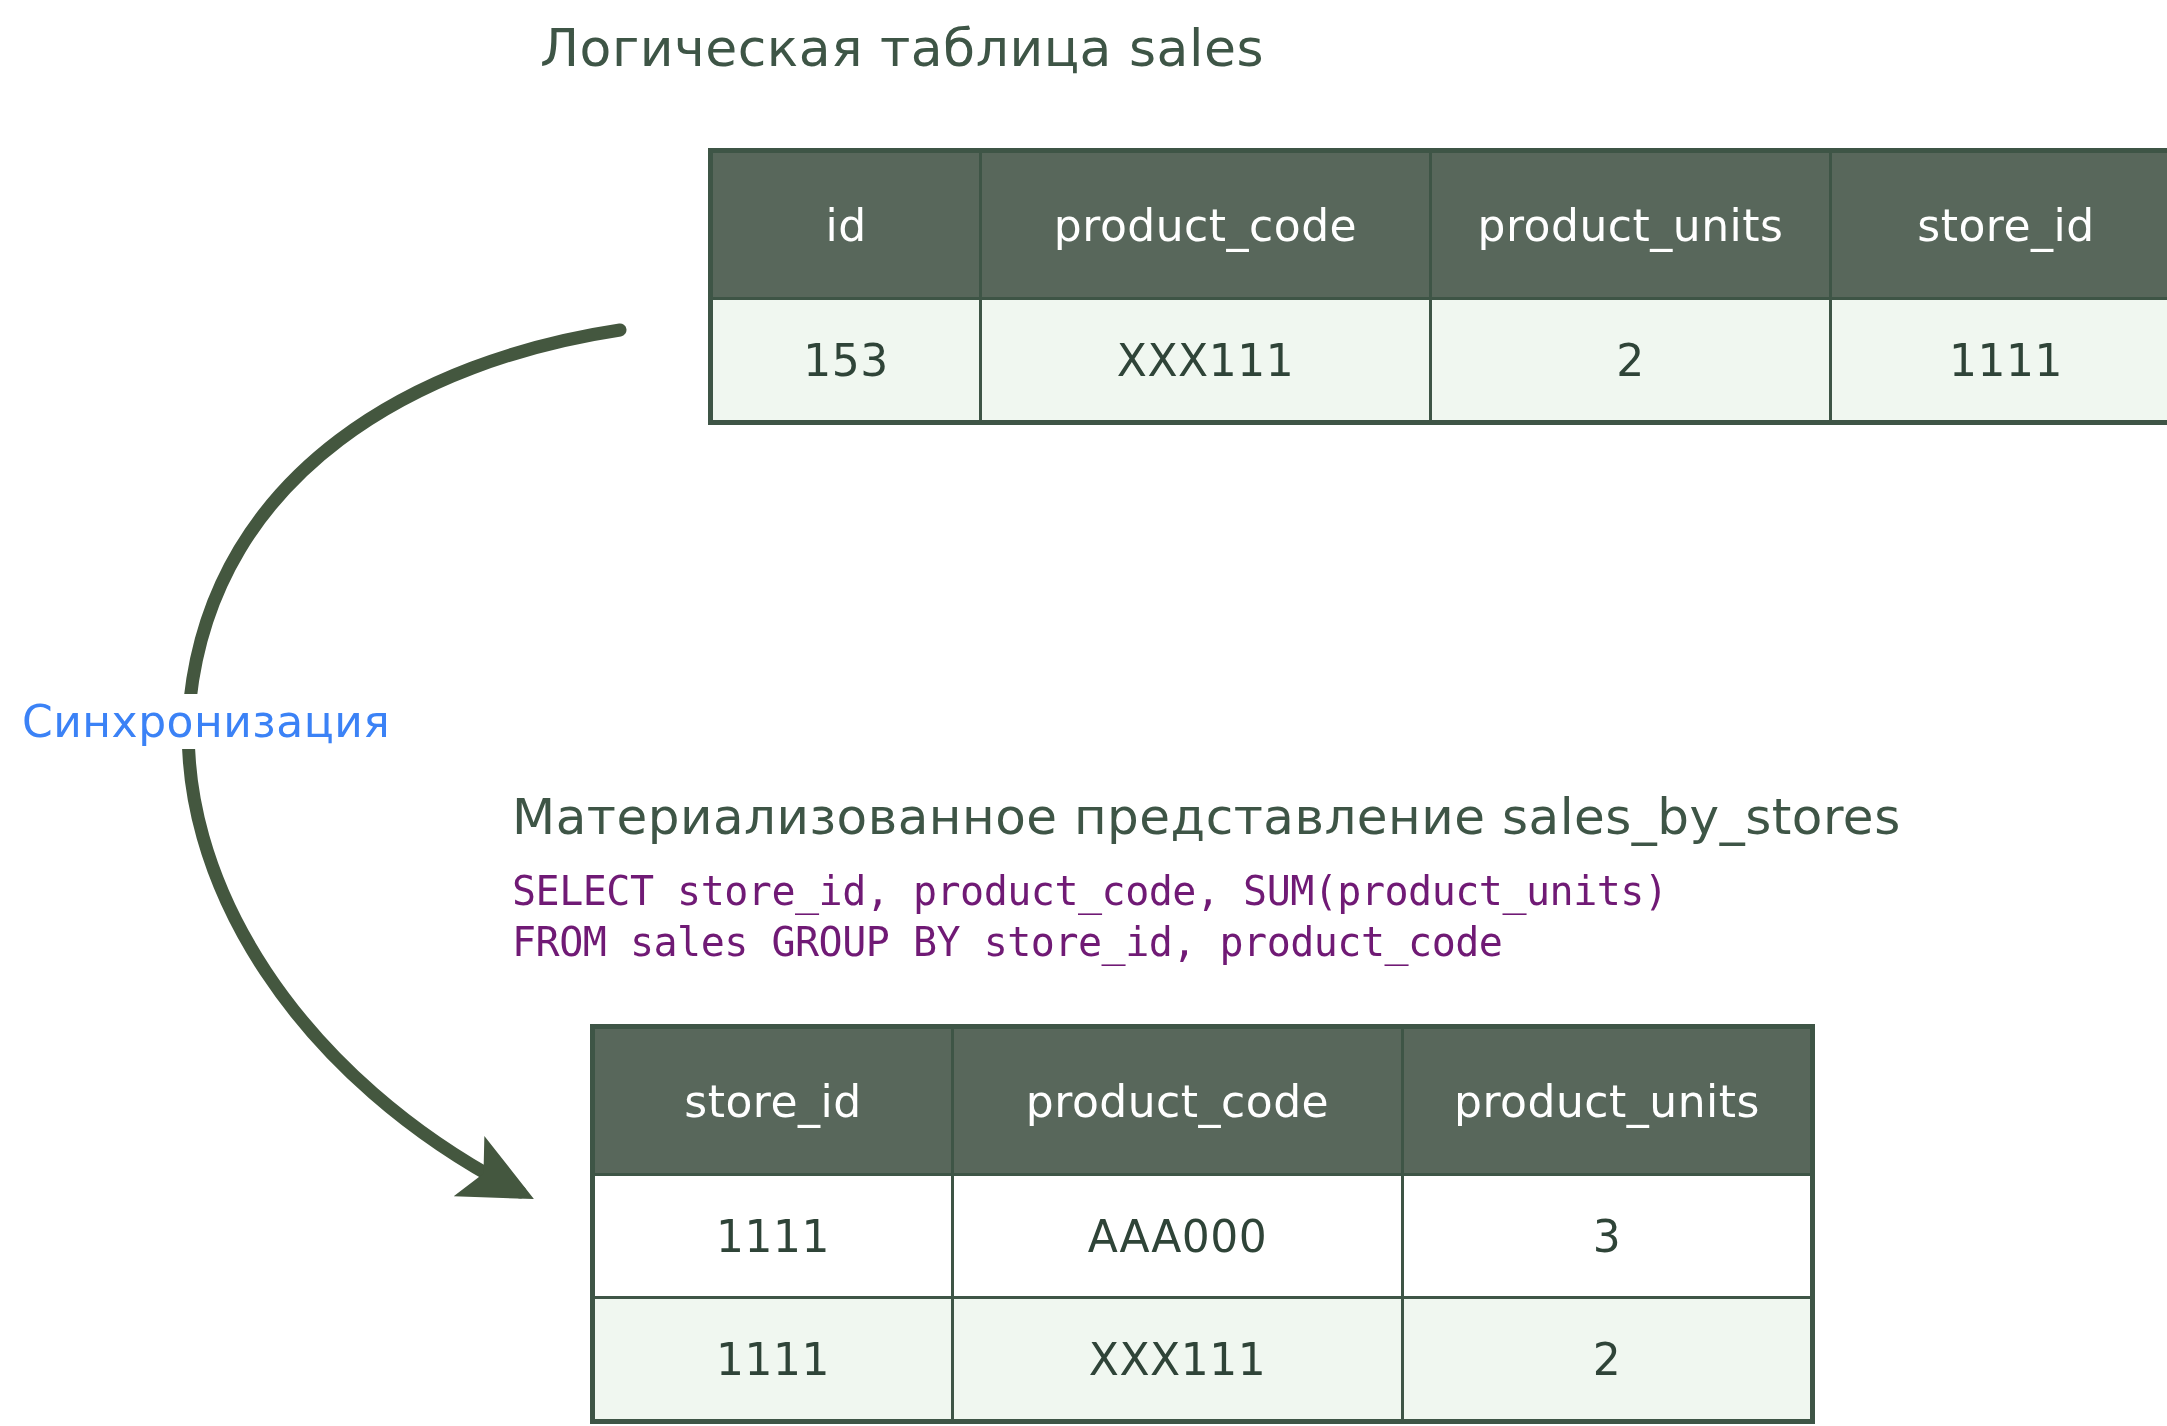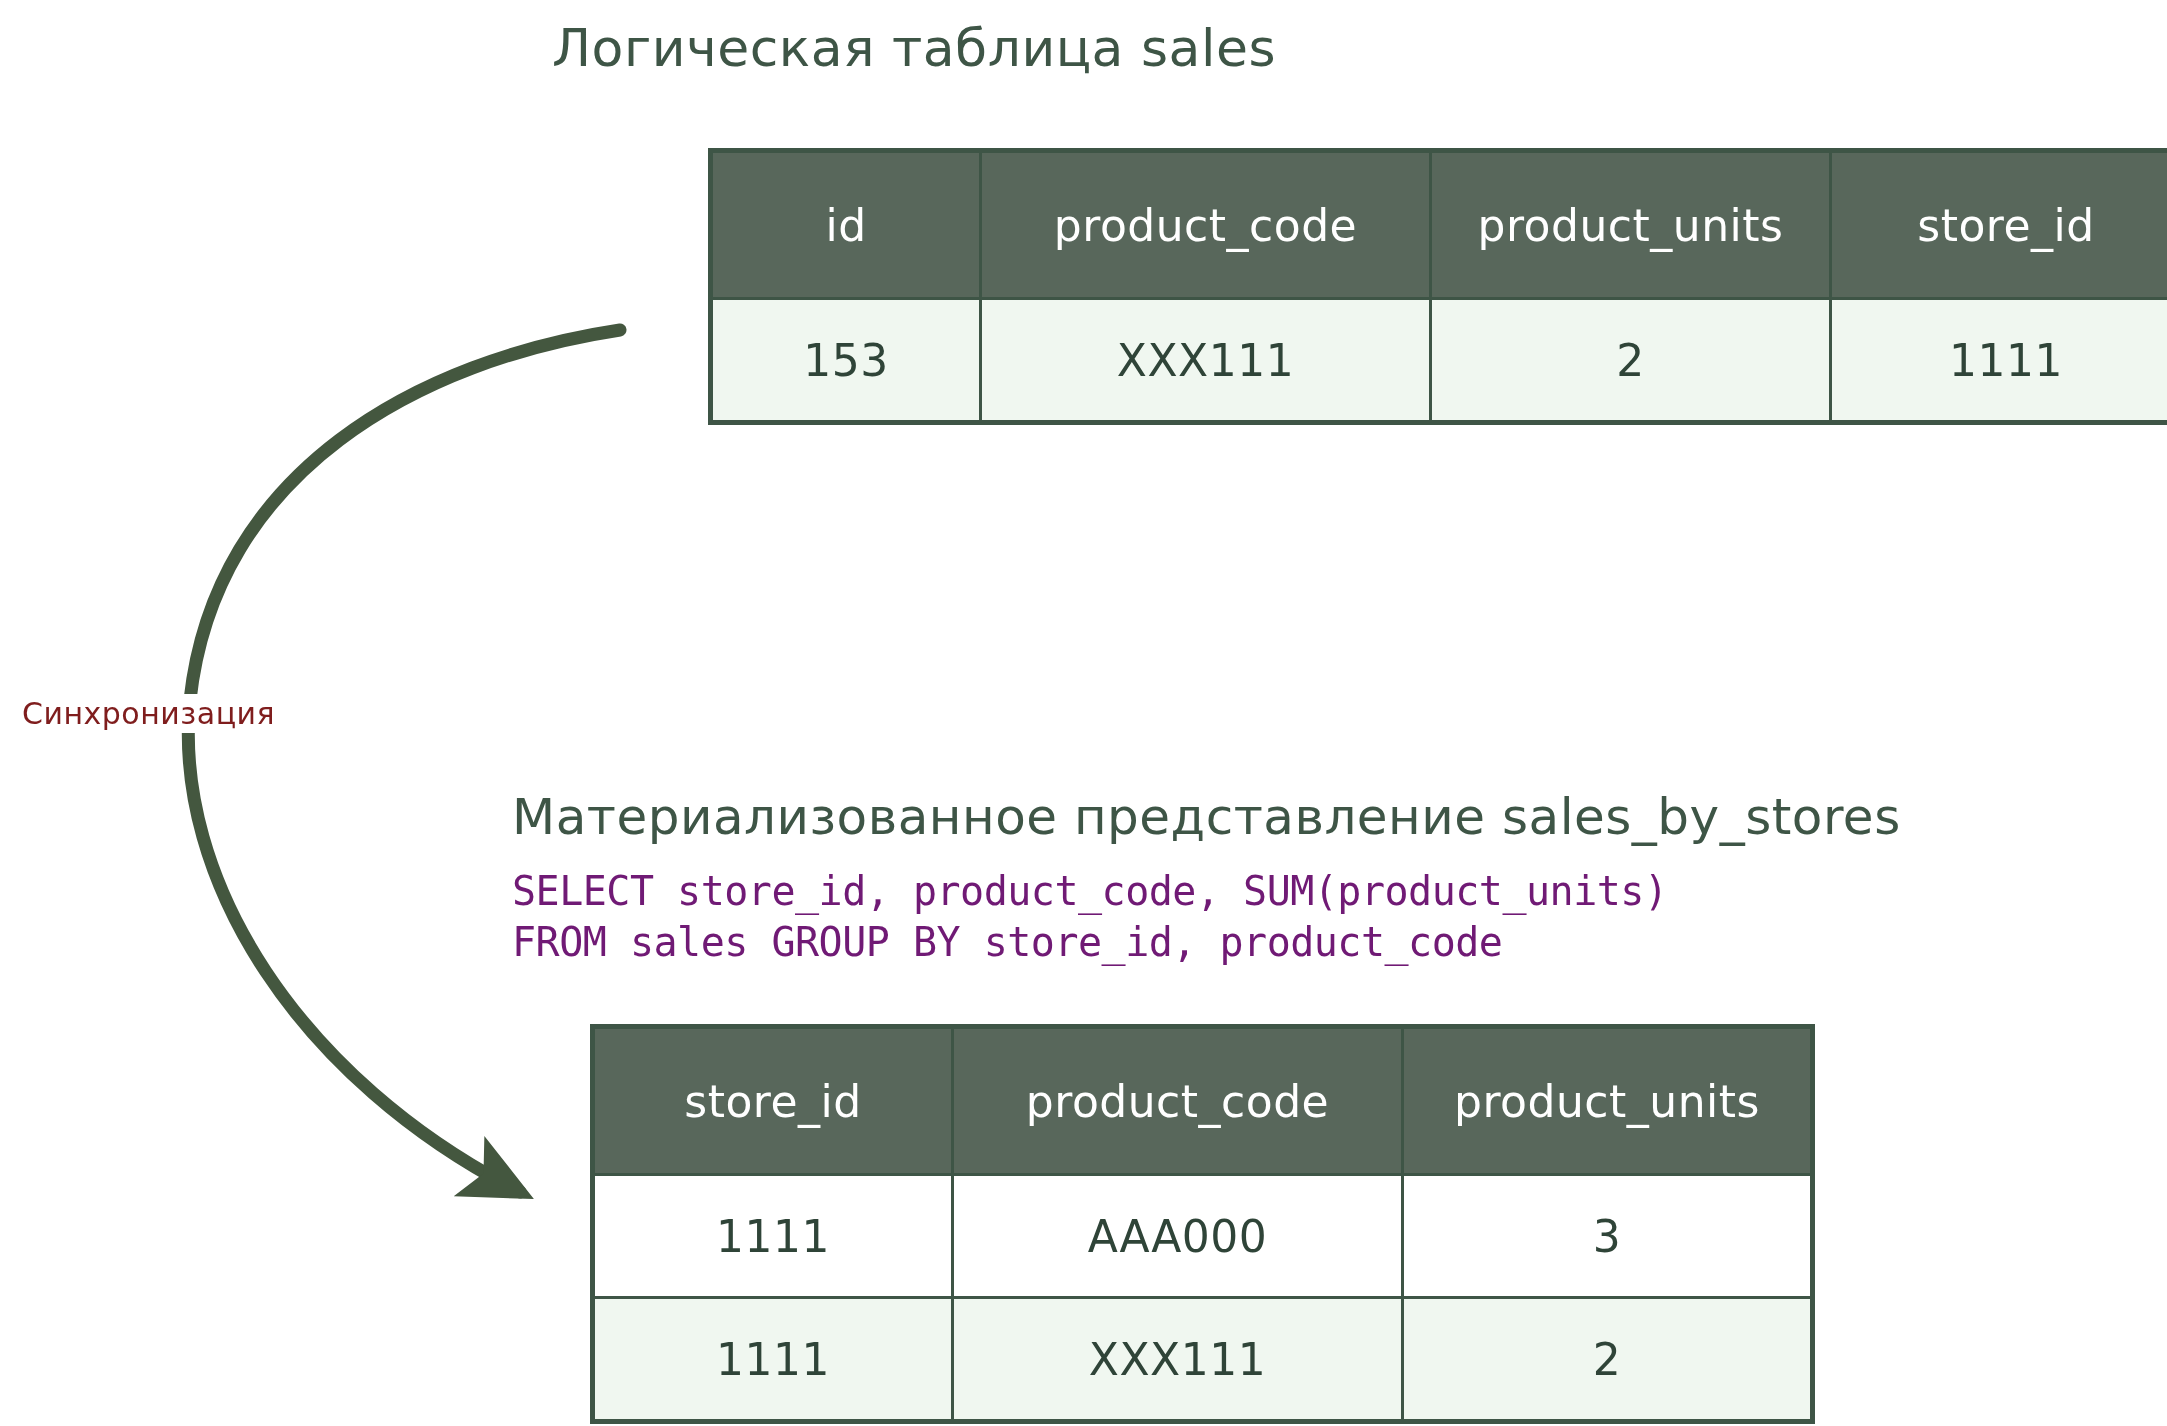--- a/index.html
+++ b/index.html
@@ -28,21 +28,21 @@
   
   .heading {
     position: absolute;
     color: #3E5546;
     font-family: "DejaVu Sans", sans-serif;
     font-weight: 400;
     letter-spacing: 0.5px;
     white-space: nowrap;
   }
   #title-sales {
-    left: 12px;
+    left: 0;
     top: 18px;
     width: 1804px;
     text-align: center;
     font-size: 52px;
   }
   #title-mv {
     left: 512px;
     top: 788px;
     font-size: 50px;
   }
@@ -58,22 +58,22 @@
     line-height: 1.28;
     white-space: pre;
     letter-spacing: -0.5px;
   }
 
   
   #sync-label {
     position: absolute;
     left: 16px;
     top: 694px;
-    color: #7f1d1d;
-    font-size: 30px;
+    color: #3b82f6;
+    font-size: 44px;
     white-space: nowrap;
     background: #ffffff;
     padding: 2px 6px;
     text-align: right;
   }
 
   
   .db-table {
     position: absolute;
     border-collapse: collapse;

